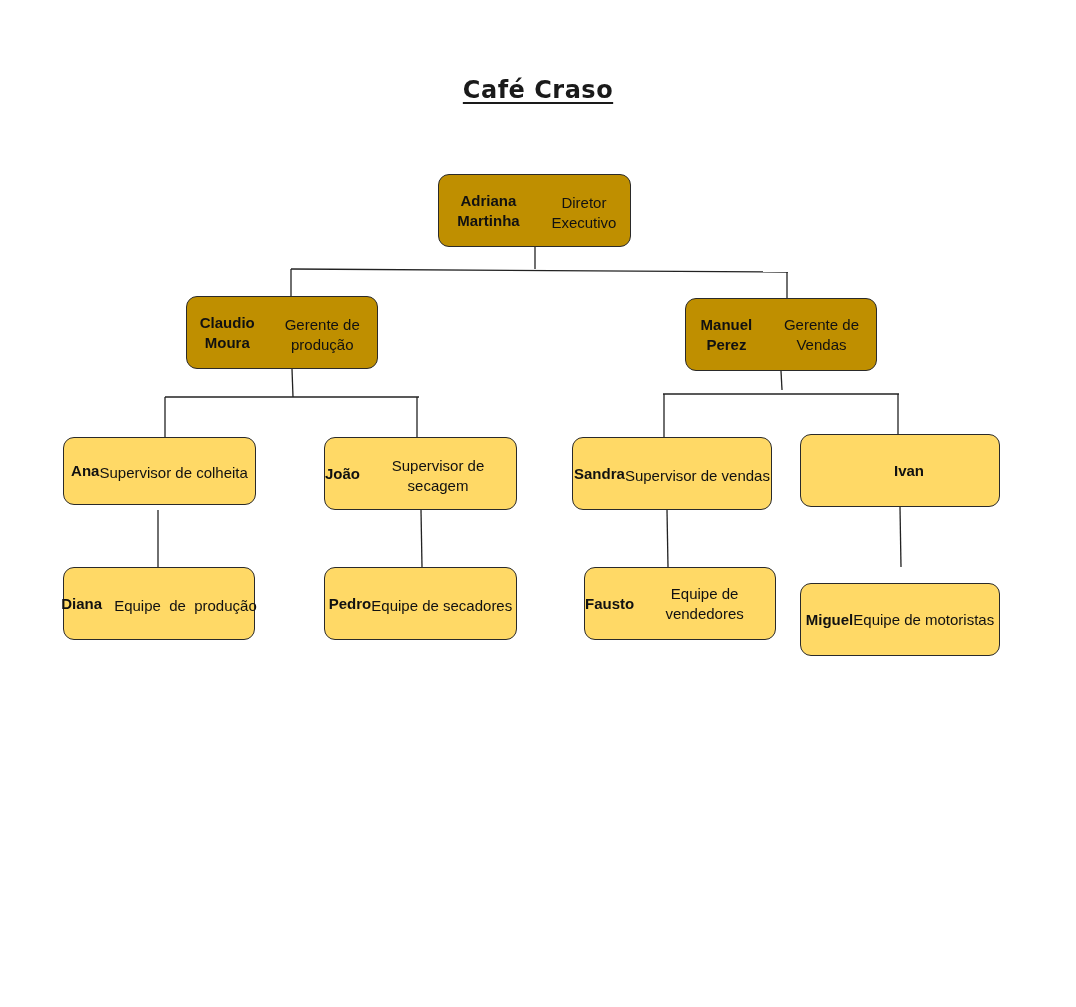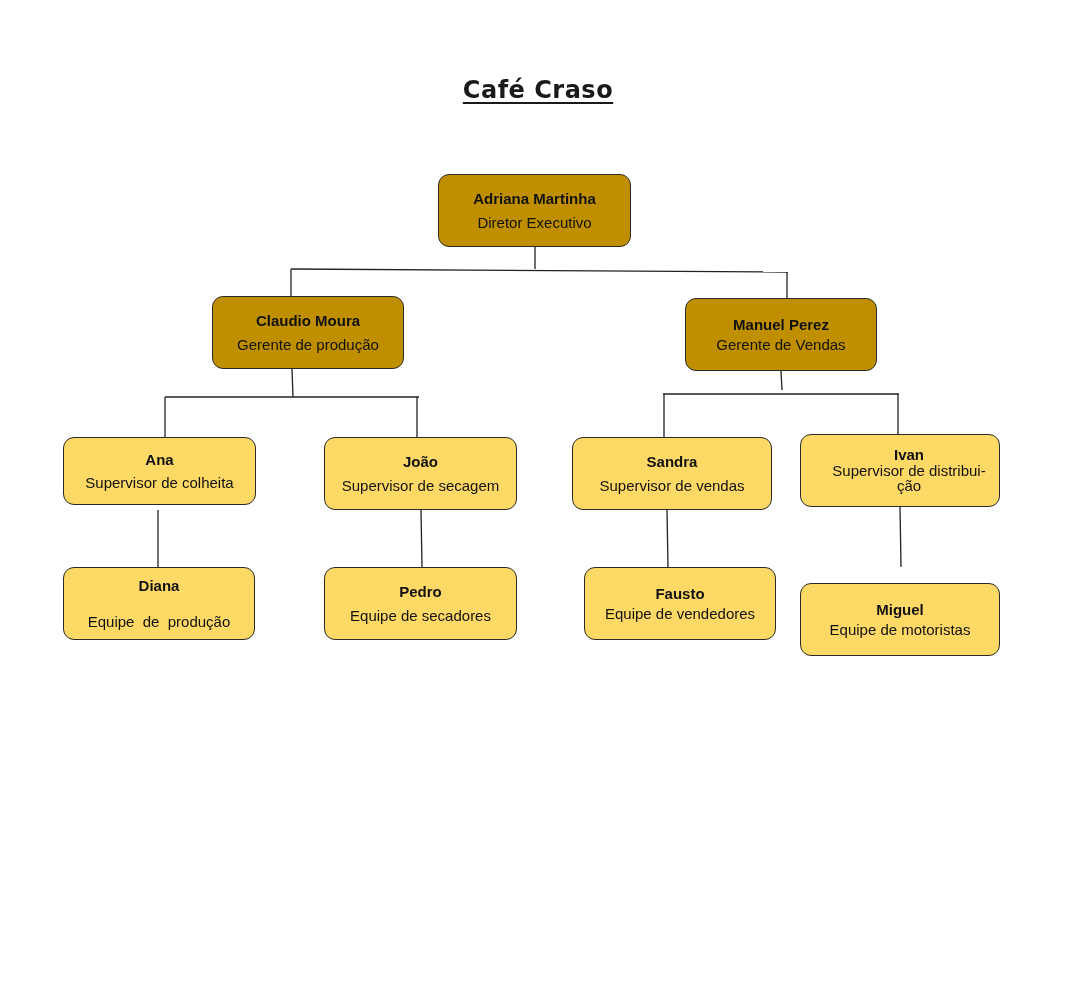--- a/index.html
+++ b/index.html
@@ -4,21 +4,21 @@
   <style>
     html, body { margin: 0; padding: 0; background: #ffffff; }
     body { width: 1076px; height: 1007px; position: relative; overflow: hidden;
            font-family: "Liberation Sans", "DejaVu Sans", sans-serif; color: #111; }
     .title { position: absolute; left: 0; width: 1076px; top: 68px; text-align: center;
              font-family: "DejaVu Sans", sans-serif; font-size: 24px; font-weight: bold;
              text-decoration: underline; text-underline-offset: 4px; color: #1a1a1a; letter-spacing: 0.5px; margin-top: 8px; }
     svg.lines { position: absolute; left: 0; top: 0; }
     svg.lines line { stroke: #222; stroke-width: 1.3; }
     .node { position: absolute; box-sizing: border-box; border: 1.5px solid #2a2a2a; border-radius: 11px;
-            display: flex; flex-direction: column; align-items: center; justify-content: center;
+            display: flex; flex-direction: row; align-items: center; justify-content: center;
             text-align: center; font-size: 15px; line-height: 1.3; }
     .node.dark { background: #bf8f00; }
     .node.light { background: #ffd966; }
     .node .name { font-weight: bold; }
     .node .role { }
     .node .gap { margin-top: 4px; }
   </style>
 </head>
 <body>
 
@@ -45,21 +45,21 @@
   <line x1="421" y1="510" x2="422" y2="567"></line>
   <line x1="667" y1="510" x2="668" y2="567"></line>
   <line x1="900" y1="507" x2="901" y2="567"></line>
 </svg>
 
 <div class="node dark" style="left:438px;top:174px;width:193px;height:73px;">
   <div class="name">Adriana Martinha</div>
   <div class="role gap">Diretor Executivo</div>
 </div>
 
-<div class="node dark" style="left:212px;top:296px;width:192px;height:73px;">
+<div class="node dark" style="left:186px;top:296px;width:192px;height:73px;">
   <div class="name">Claudio Moura</div>
   <div class="role gap">Gerente de produção</div>
 </div>
 <div class="node dark" style="left:685px;top:298px;width:192px;height:73px;text-align:center;">
   <div class="name">Manuel Perez</div>
   <div class="role">Gerente de Vendas</div>
 </div>
 
 <div class="node light" style="left:63px;top:437px;width:193px;height:68px;justify-content:center;">
   <div class="name">Ana</div>
@@ -68,24 +68,20 @@
 <div class="node light" style="left:324px;top:437px;width:193px;height:73px;">
   <div class="name">João</div>
   <div class="role gap">Supervisor de secagem</div>
 </div>
 <div class="node light" style="left:572px;top:437px;width:200px;height:73px;">
   <div class="name">Sandra</div>
   <div class="role gap">Supervisor de vendas</div>
 </div>
 <div class="node light" style="left:800px;top:434px;width:200px;height:73px;line-height:1.05;padding-left:18px;">
   <div class="name">Ivan</div>
-  <div class="role" style="width:170px;" id="ivan-role">
-      <div>Supervisor de distribui-</div>
-      <div>ção</div>
-    </div>
 </div>
 
 <div class="node light" style="left:63px;top:567px;width:192px;height:73px;gap:12px;">
   <div class="name">Diana</div>
   <div class="role gap" style="white-space:pre;">Equipe  de  produção</div>
 </div>
 <div class="node light" style="left:324px;top:567px;width:193px;height:73px;">
   <div class="name">Pedro</div>
   <div class="role gap">Equipe de secadores</div>
 </div>

